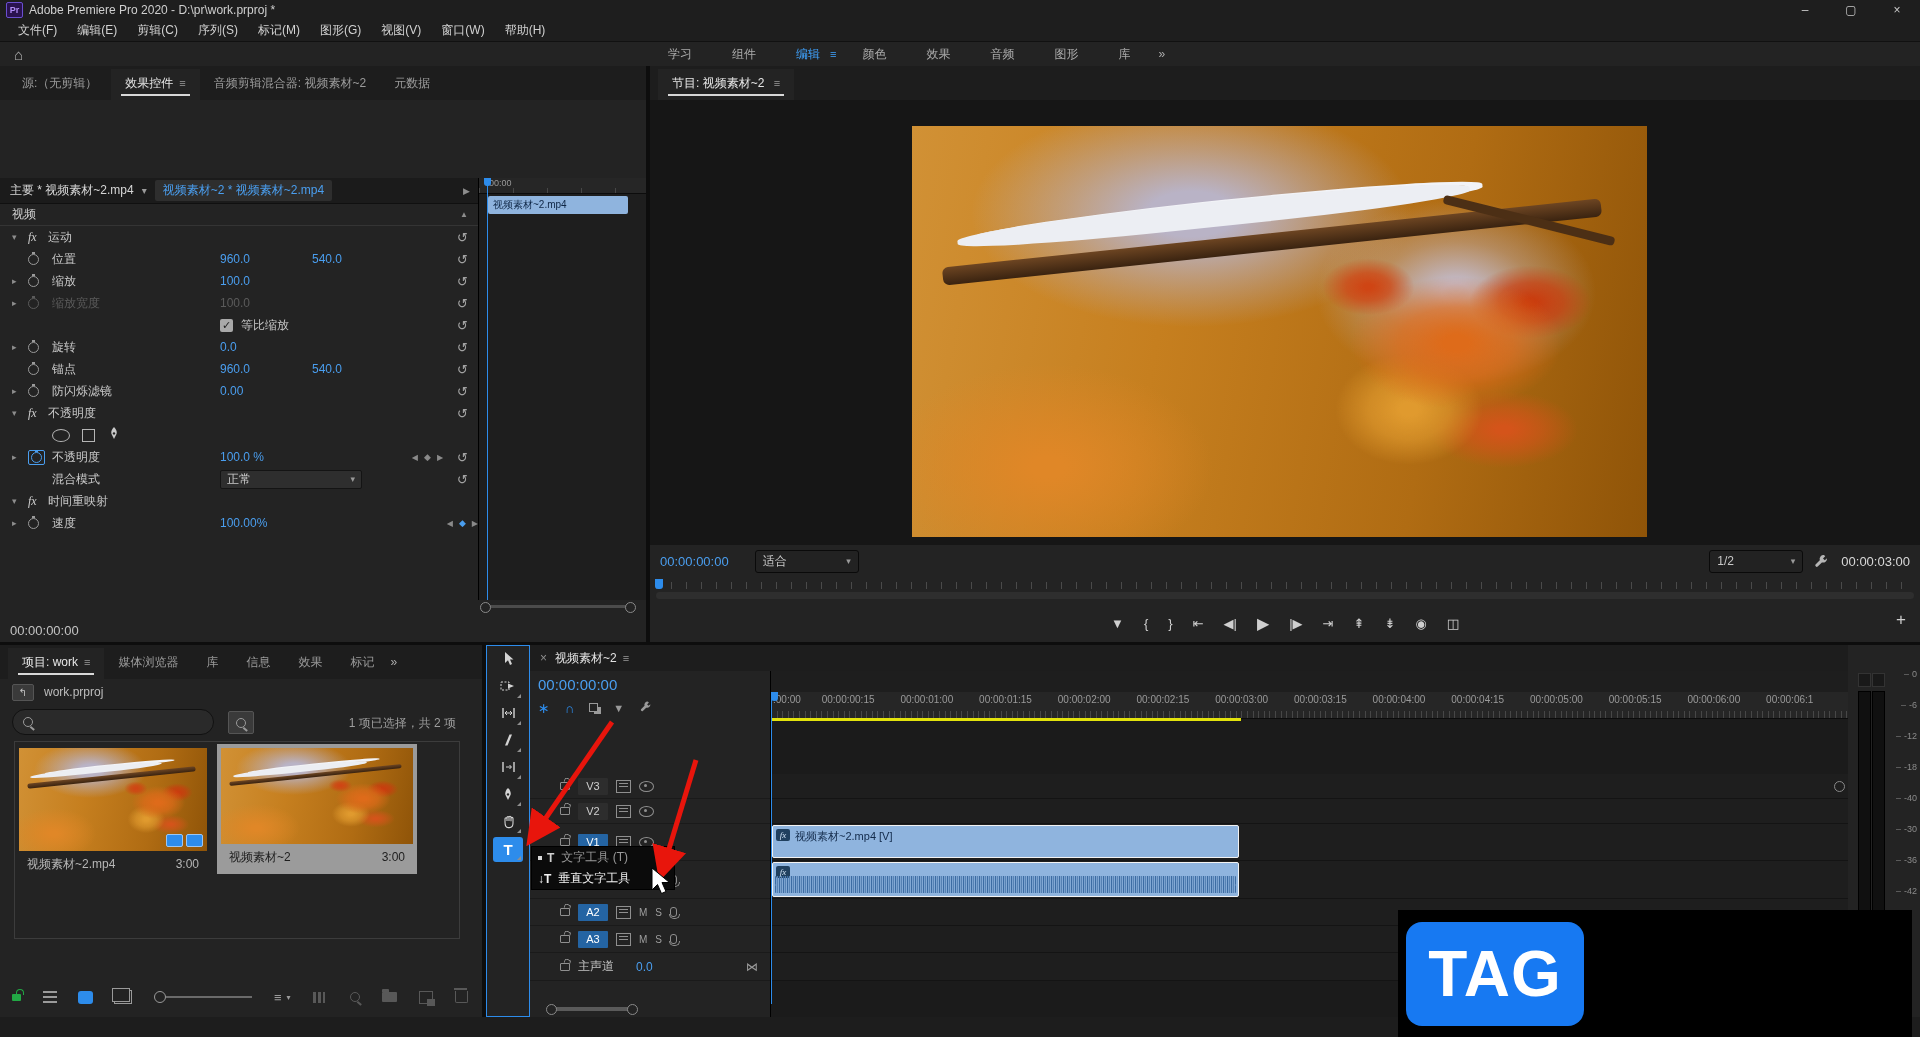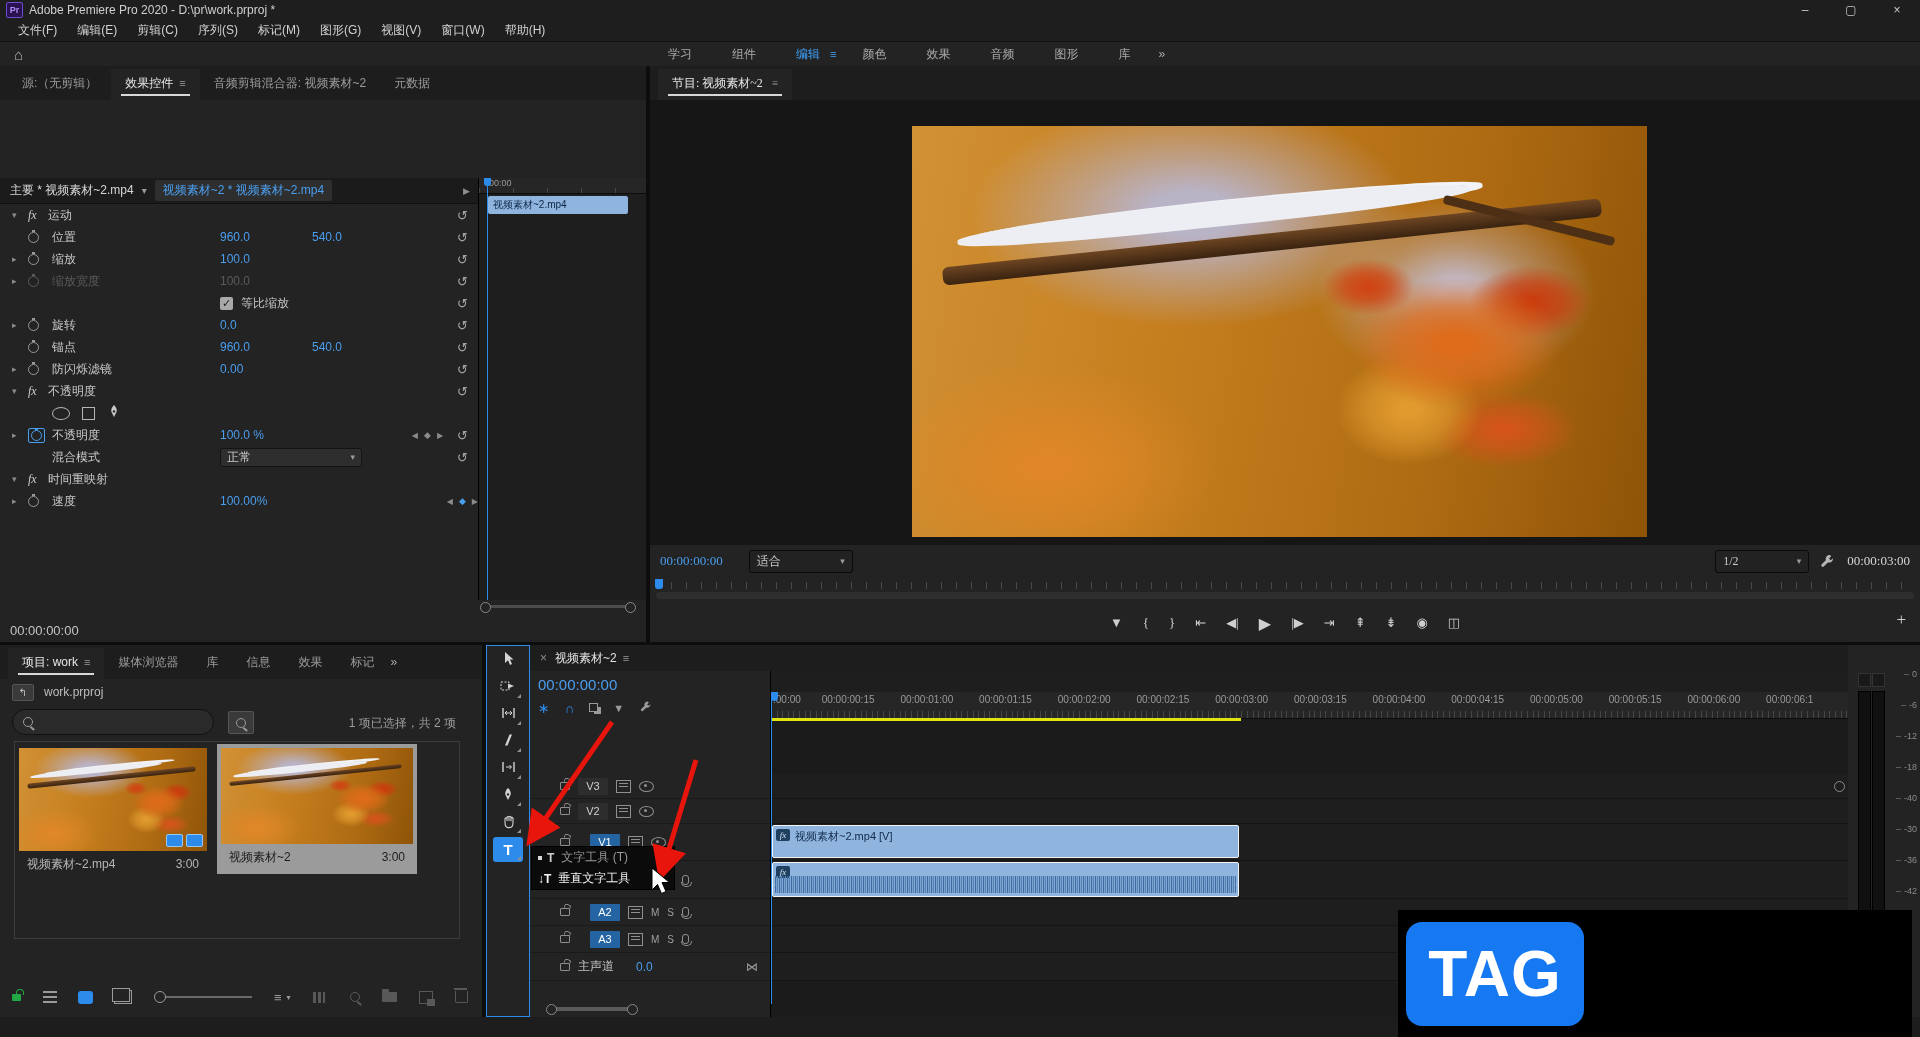--- a/index.html
+++ b/index.html
@@ -165,21 +165,21 @@
   .tl-title{color:#e2e2e2;}
   .tl-body{position:absolute;left:0;top:26px;right:0;bottom:0;display:flex;}
   .tl-head{width:240px;flex:none;background:#232323;}
   .tl-tc{height:26px;display:flex;align-items:center;padding-left:8px;color:#4a9eef;font-size:15px;}
   .tl-tools{height:22px;display:flex;align-items:center;padding-left:8px;gap:15px;}
   .tl-gap{height:55px;}
   .trackrow{display:flex;align-items:center;border-bottom:1px solid #1a1a1a;padding-left:30px;gap:8px;background:#232323;box-sizing:border-box;}
   .locki{width:8px;height:6px;border:1.3px solid #8f8f8f;border-radius:1px;position:relative;display:inline-block;}
   .locki::before{content:"";position:absolute;left:3px;top:-5px;width:5px;height:4px;border:1.3px solid #8f8f8f;border-bottom:none;border-radius:3px 3px 0 0;transform:rotate(18deg);}
   .tbadge{min-width:24px;height:17px;display:flex;align-items:center;justify-content:center;color:#cfcfcf;font-size:11px;background:#2d2d2d;border-radius:1px;padding:0 3px;}
-  .tbadge.on{background:#2464a3;color:#fff;margin-left:12px;}
+  .tbadge.on{background:#2464a3;color:#fff;}
   .patchi{width:13px;height:11px;border:1px solid #8f8f8f;position:relative;display:inline-block;}
   .patchi::before{content:"";position:absolute;left:2px;top:2px;right:2px;height:1px;background:#8f8f8f;box-shadow:0 3px 0 #8f8f8f;}
   .eyei{width:13px;height:9px;border:1.3px solid #8f8f8f;border-radius:50%;position:relative;display:inline-block;}
   .eyei::after{content:"";position:absolute;left:3.5px;top:2px;width:3px;height:3px;background:#8f8f8f;border-radius:50%;}
   .msi{color:#9f9f9f;font-size:10px;}
   .mici{width:5px;height:8px;border:1.2px solid #8f8f8f;border-radius:3px;position:relative;display:inline-block;}
   .mici::after{content:"";position:absolute;left:-2px;top:6px;width:9px;height:4px;border:1.2px solid #8f8f8f;border-top:none;border-radius:0 0 5px 5px;}
   .tl-content{flex:1;position:relative;background:#1b1b1b;border-left:1px solid #000;overflow:hidden;}
   .tl-strip{height:21px;background:#1e1e1e;}
   .tl-ruler{height:26px;background:#262626;position:relative;border-bottom:1px solid #0c0c0c;}
@@ -264,20 +264,24 @@
         <div class="ptab">音频剪辑混合器: 视频素材~2</div>
         <div class="ptab">元数据</div>
       </div>
     <div class="fx-clipbar">
       <span class="fx-master">主要 * 视频素材~2.mp4</span>
       <span class="fx-chev">▾</span>
       <span class="fx-seq">视频素材~2 * 视频素材~2.mp4</span>
       <span class="fx-clip-toggle">▶</span>
     </div>
     <div class="fx-list" id="fx-list">
+        <div class="fxrow fxsection">
+          <span>视频</span>
+          <span class="coll">▲</span>
+        </div>
         <div class="fxrow fxgroup">
           <span class="slot">▾</span>
           <span class="fx-fx">fx</span>
           <span class="fxlabel">运动</span>
           <span class="fxreset">↺</span>
         </div>
         <div class="fxrow">
           <span class="slot"></span>
           <span class="swslot">
             <span class="sw"></span>
@@ -410,21 +414,21 @@
     <div class="fx-footer">
       <div class="fx-scroll">
         <div class="bar"></div>
         <div class="knob" style="left:0;"></div>
         <div class="knob" style="right:0;"></div>
       </div>
       <div class="fx-tc">00:00:00:00</div>
     </div>
   </div>
 
-  <div class="panel" style="left:650px;top:66px;width:1270px;height:576px;font-family:Liberation Serif, serif;">
+  <div class="panel" style="left:650px;top:66px;width:1270px;height:576px;">
     <div class="ptabs">
       <div class="ptab active">
         <span>节目: 视频素材~2</span>
         <span class="pmenu">≡</span>
       </div>
     </div>
     <div class="pm-stage">
       <div class="pm-video autumn">
         <div class="a-sky"></div>
         <div class="a-sky2"></div>

